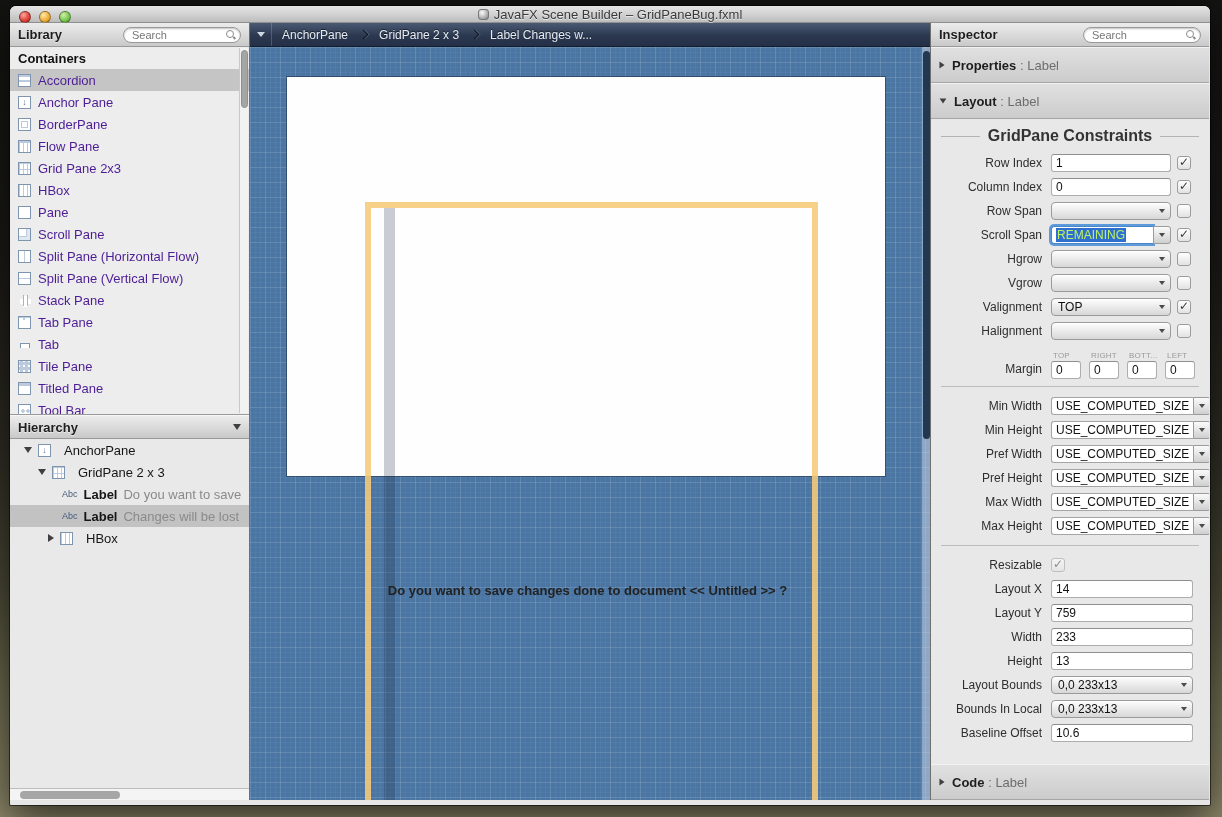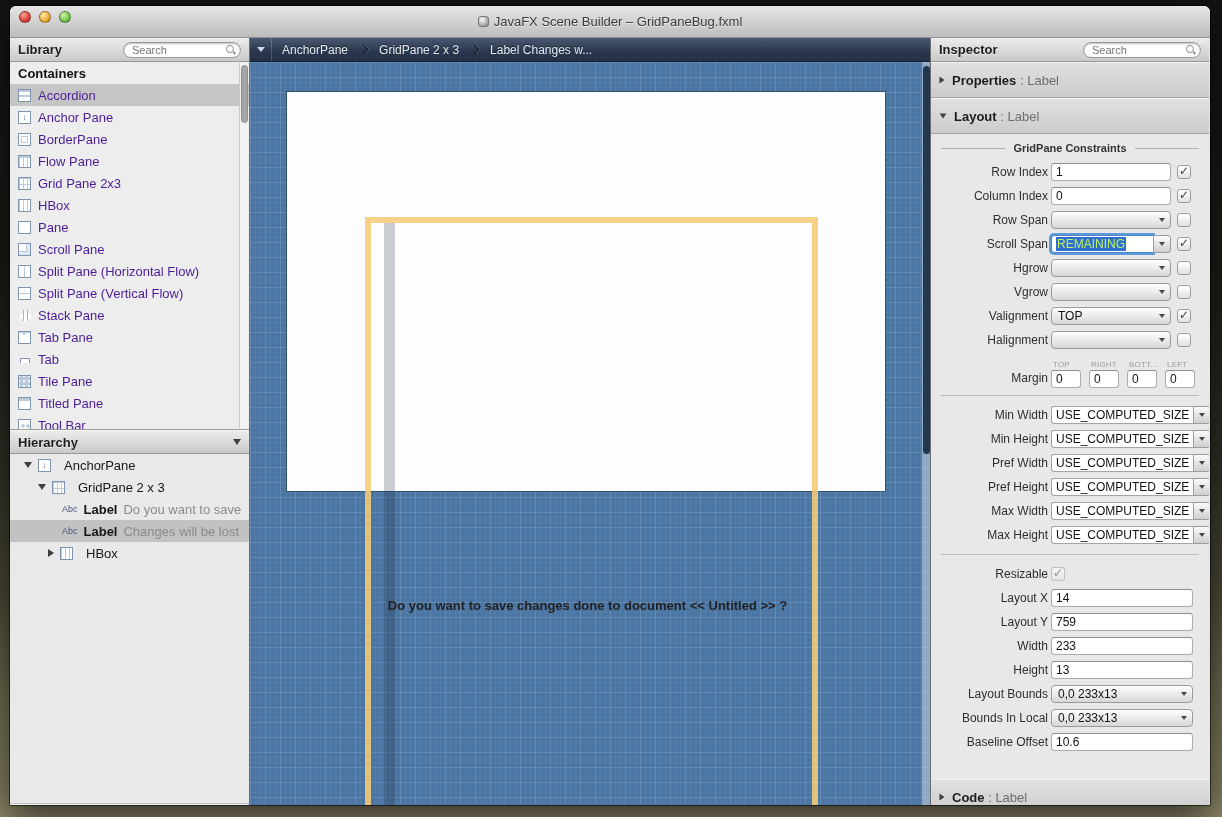--- a/index.html
+++ b/index.html
@@ -10,21 +10,21 @@
     position:relative;
   }
   .window {
     position:absolute; left:10px; top:6px; width:1200px; height:799px;
     border-radius:6px 6px 1px 1px;
     box-shadow:0 14px 42px rgba(0,0,0,.65), 0 0 0 1px rgba(0,0,0,.55);
     background:#e6e6e6; overflow:hidden;
   }
   
   .titlebar {
-    height:32px; background:linear-gradient(#e6e6e6,#bdbdbd);
+    height:17px; background:linear-gradient(#e6e6e6,#bdbdbd);
     border-bottom:1px solid #8f8f8f; position:relative;
     display:flex; align-items:center; justify-content:center;
   }
   .lights { position:absolute; left:9px; top:5px; display:flex; gap:8px; }
   .light { width:12px; height:12px; border-radius:50%; border:1px solid rgba(0,0,0,.35); }
   .light.red    { background:radial-gradient(circle at 35% 30%, #ffa79d, #e0473d 55%, #ad2a21); }
   .light.yellow { background:radial-gradient(circle at 35% 30%, #ffe9a8, #f0b13f 55%, #c07f17); }
   .light.green  { background:radial-gradient(circle at 35% 30%, #d2f0a8, #7ec954 55%, #4d9a2d); }
   .title { font-size:13px; color:#3a3a3a; text-shadow:0 1px 0 rgba(255,255,255,.6); display:flex; align-items:center; gap:5px; }
   .app-icon { width:11px; height:11px; border-radius:3px;
@@ -127,24 +127,24 @@
   
   .isec {
     height:36px; flex:none; display:flex; align-items:center; gap:7px; padding:16px 8px;
     background:linear-gradient(#e0e0e0,#cccccc); border-bottom:1px solid #a5a5a5; border-top:1px solid #f2f2f2;
     font-size:13px;
   }
   .isec .sname { font-weight:bold; color:#1d1d1d; }
   .isec .starget { color:#6e6e6e; }
   .isec .tri-r, .isec .tri-d { transform:scale(.85); }
   .ibody { flex:1; overflow:hidden; padding-top:4px; position:relative; }
-  .sec-title { display:flex; align-items:center; gap:8px; margin:4px 10px 6px 10px; font-size:11px; font-weight:bold; color:#333; }
+  .sec-title { display:flex; align-items:center; gap:8px; margin:4px 10px 6px 10px; font-size:16px; font-weight:bold; color:#333; }
   .sec-title::before,.sec-title::after { content:""; flex:1; border-top:1px solid #b3b3b3; }
   .irow { display:flex; align-items:center; height:24px; padding-right:6px; }
-  .ilabel { flex:0 0 120px; text-align:right; padding-right:3px; font-size:12px; color:#2e2e2e; white-space:nowrap; }
+  .ilabel { flex:0 0 120px; text-align:right; padding-right:9px; font-size:12px; color:#2e2e2e; white-space:nowrap; }
   .tfield {
     height:18px; background:#fff; border:1px solid #adadad; border-top-color:#8f8f8f; border-radius:3px;
     font-size:12px; color:#111; padding:0 4px; font-family:"Liberation Sans",sans-serif; outline:none;
   }
   .w120 { width:120px; } .w142 { width:142px; } .w30 { width:30px; text-align:left; }
   .combo {
     height:18px; border:1px solid #9b9b9b; border-radius:4px; background:linear-gradient(#fefefe,#d7d7d7);
     display:flex; align-items:center; padding:0 16px 0 6px; position:relative; font-size:12px; color:#111;
     box-shadow:inset 0 1px 0 rgba(255,255,255,.8);
   }

